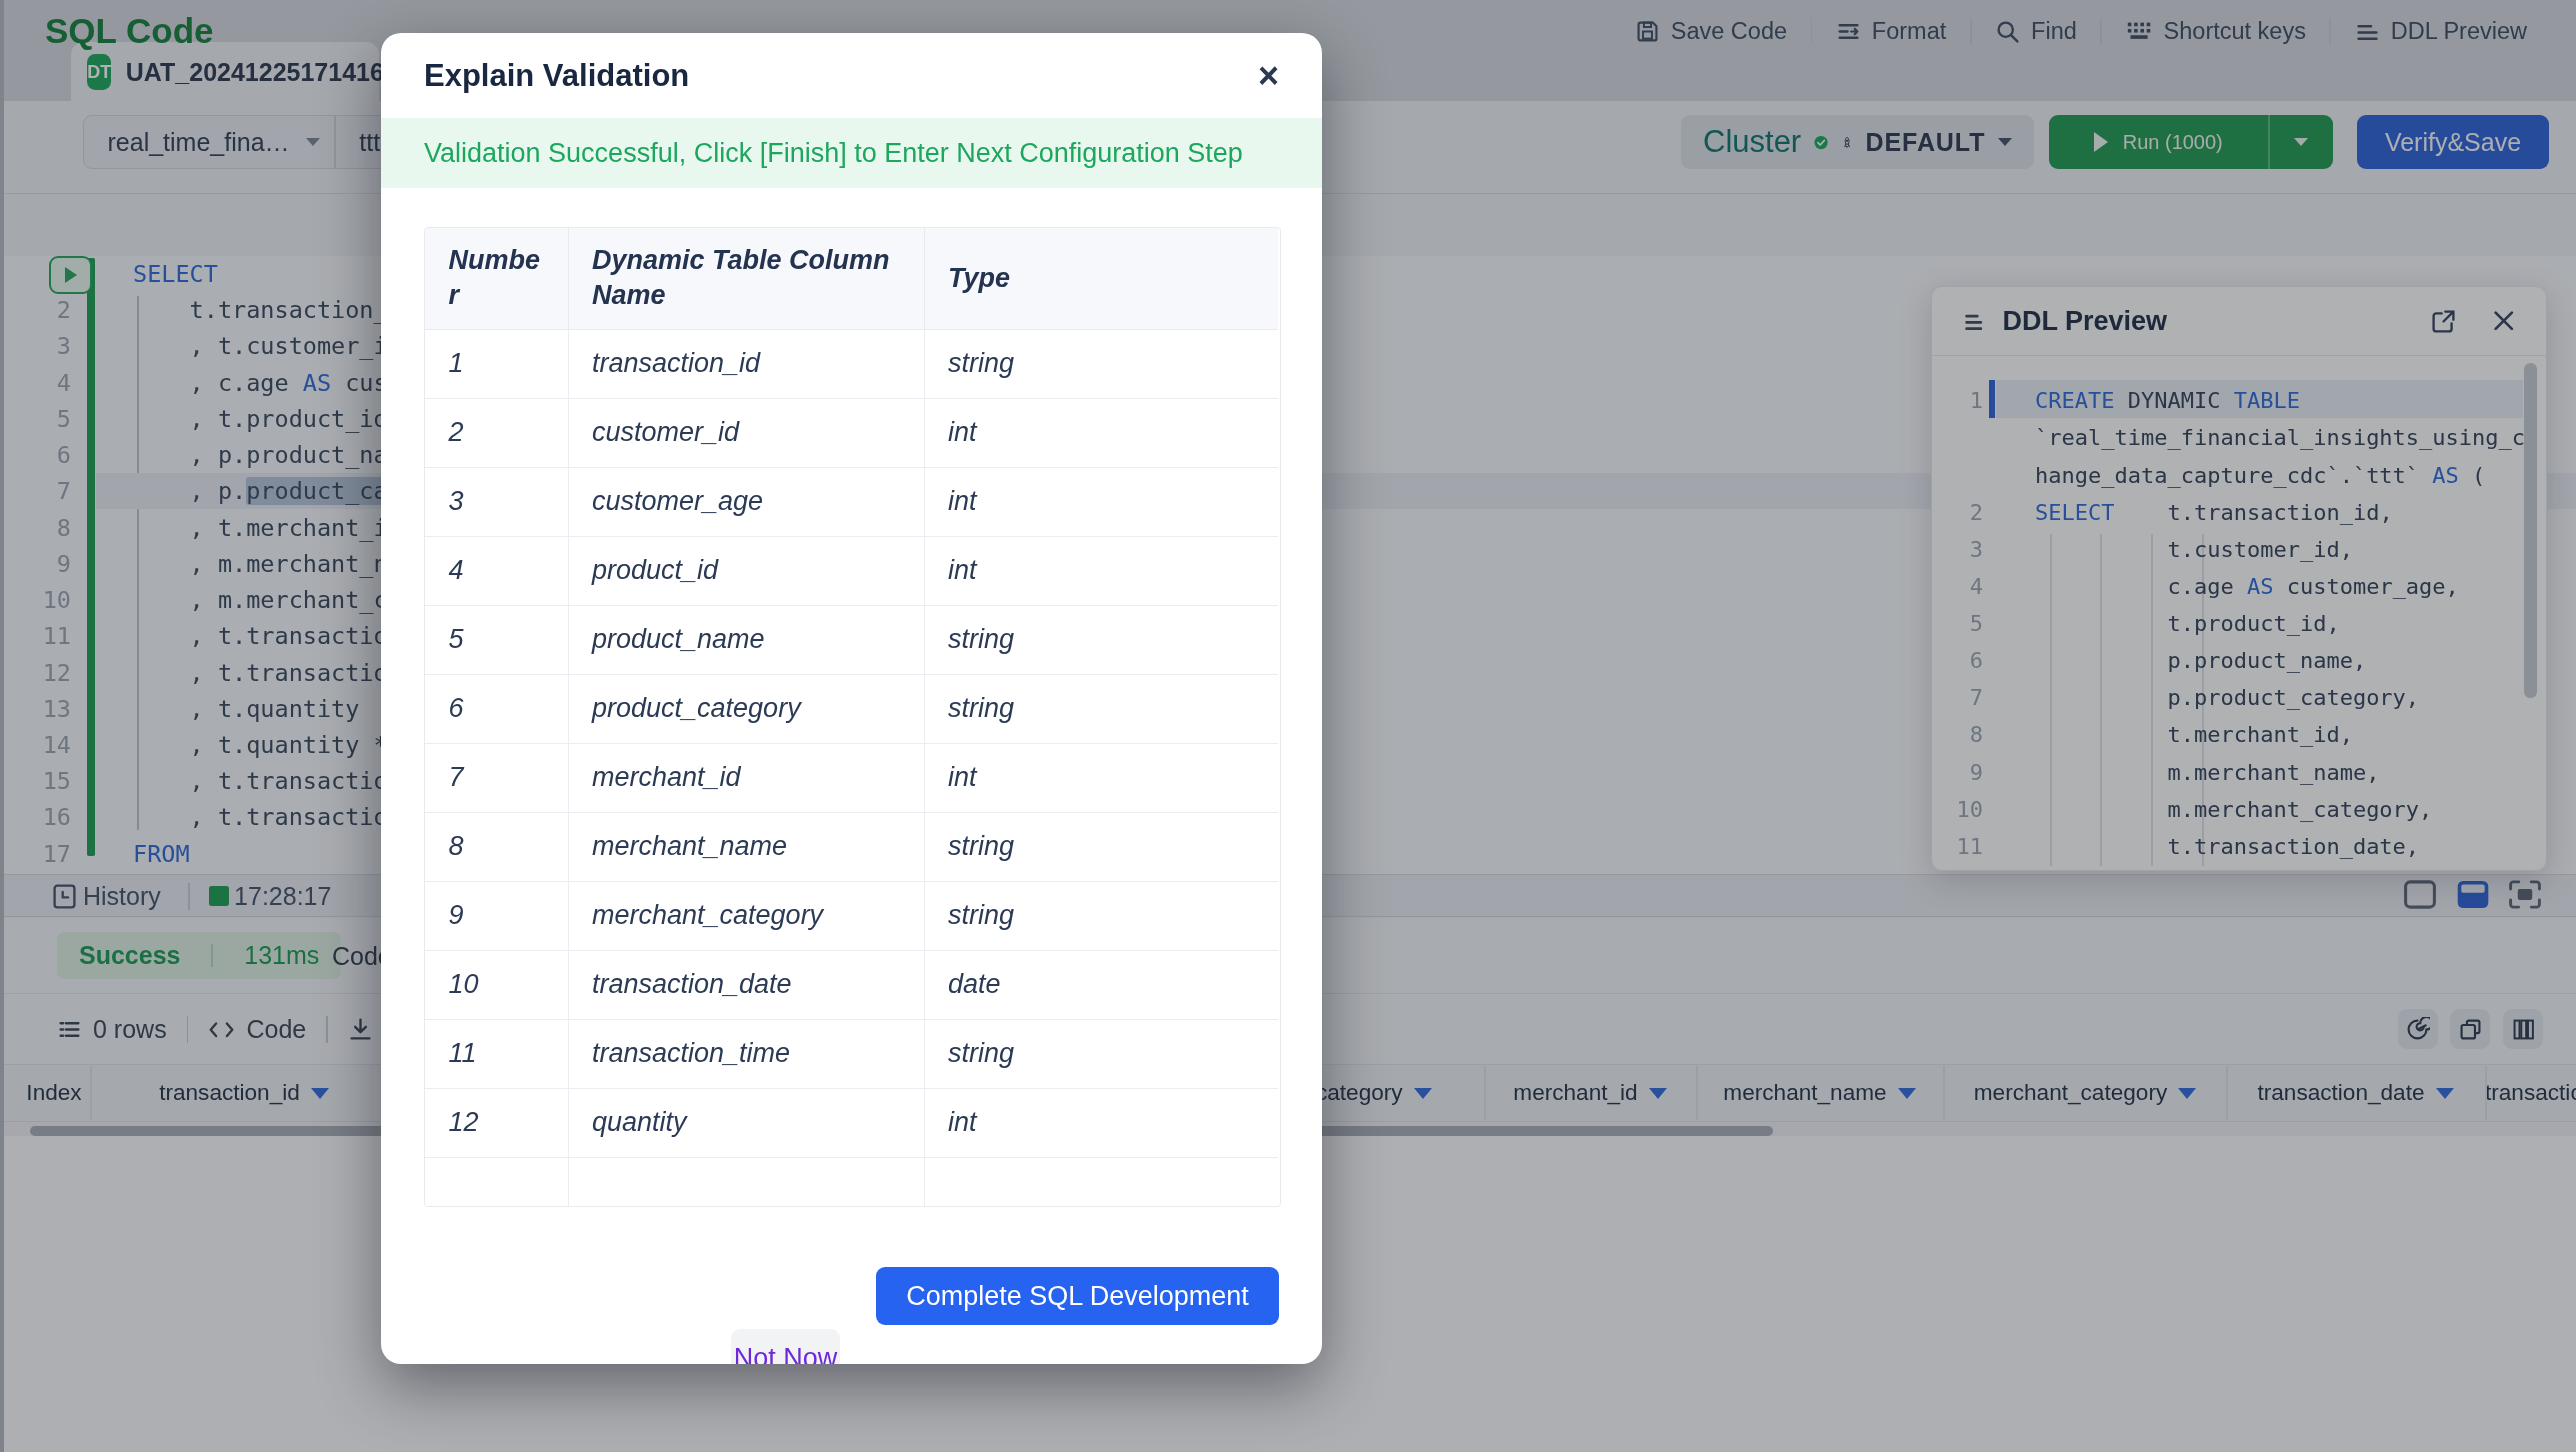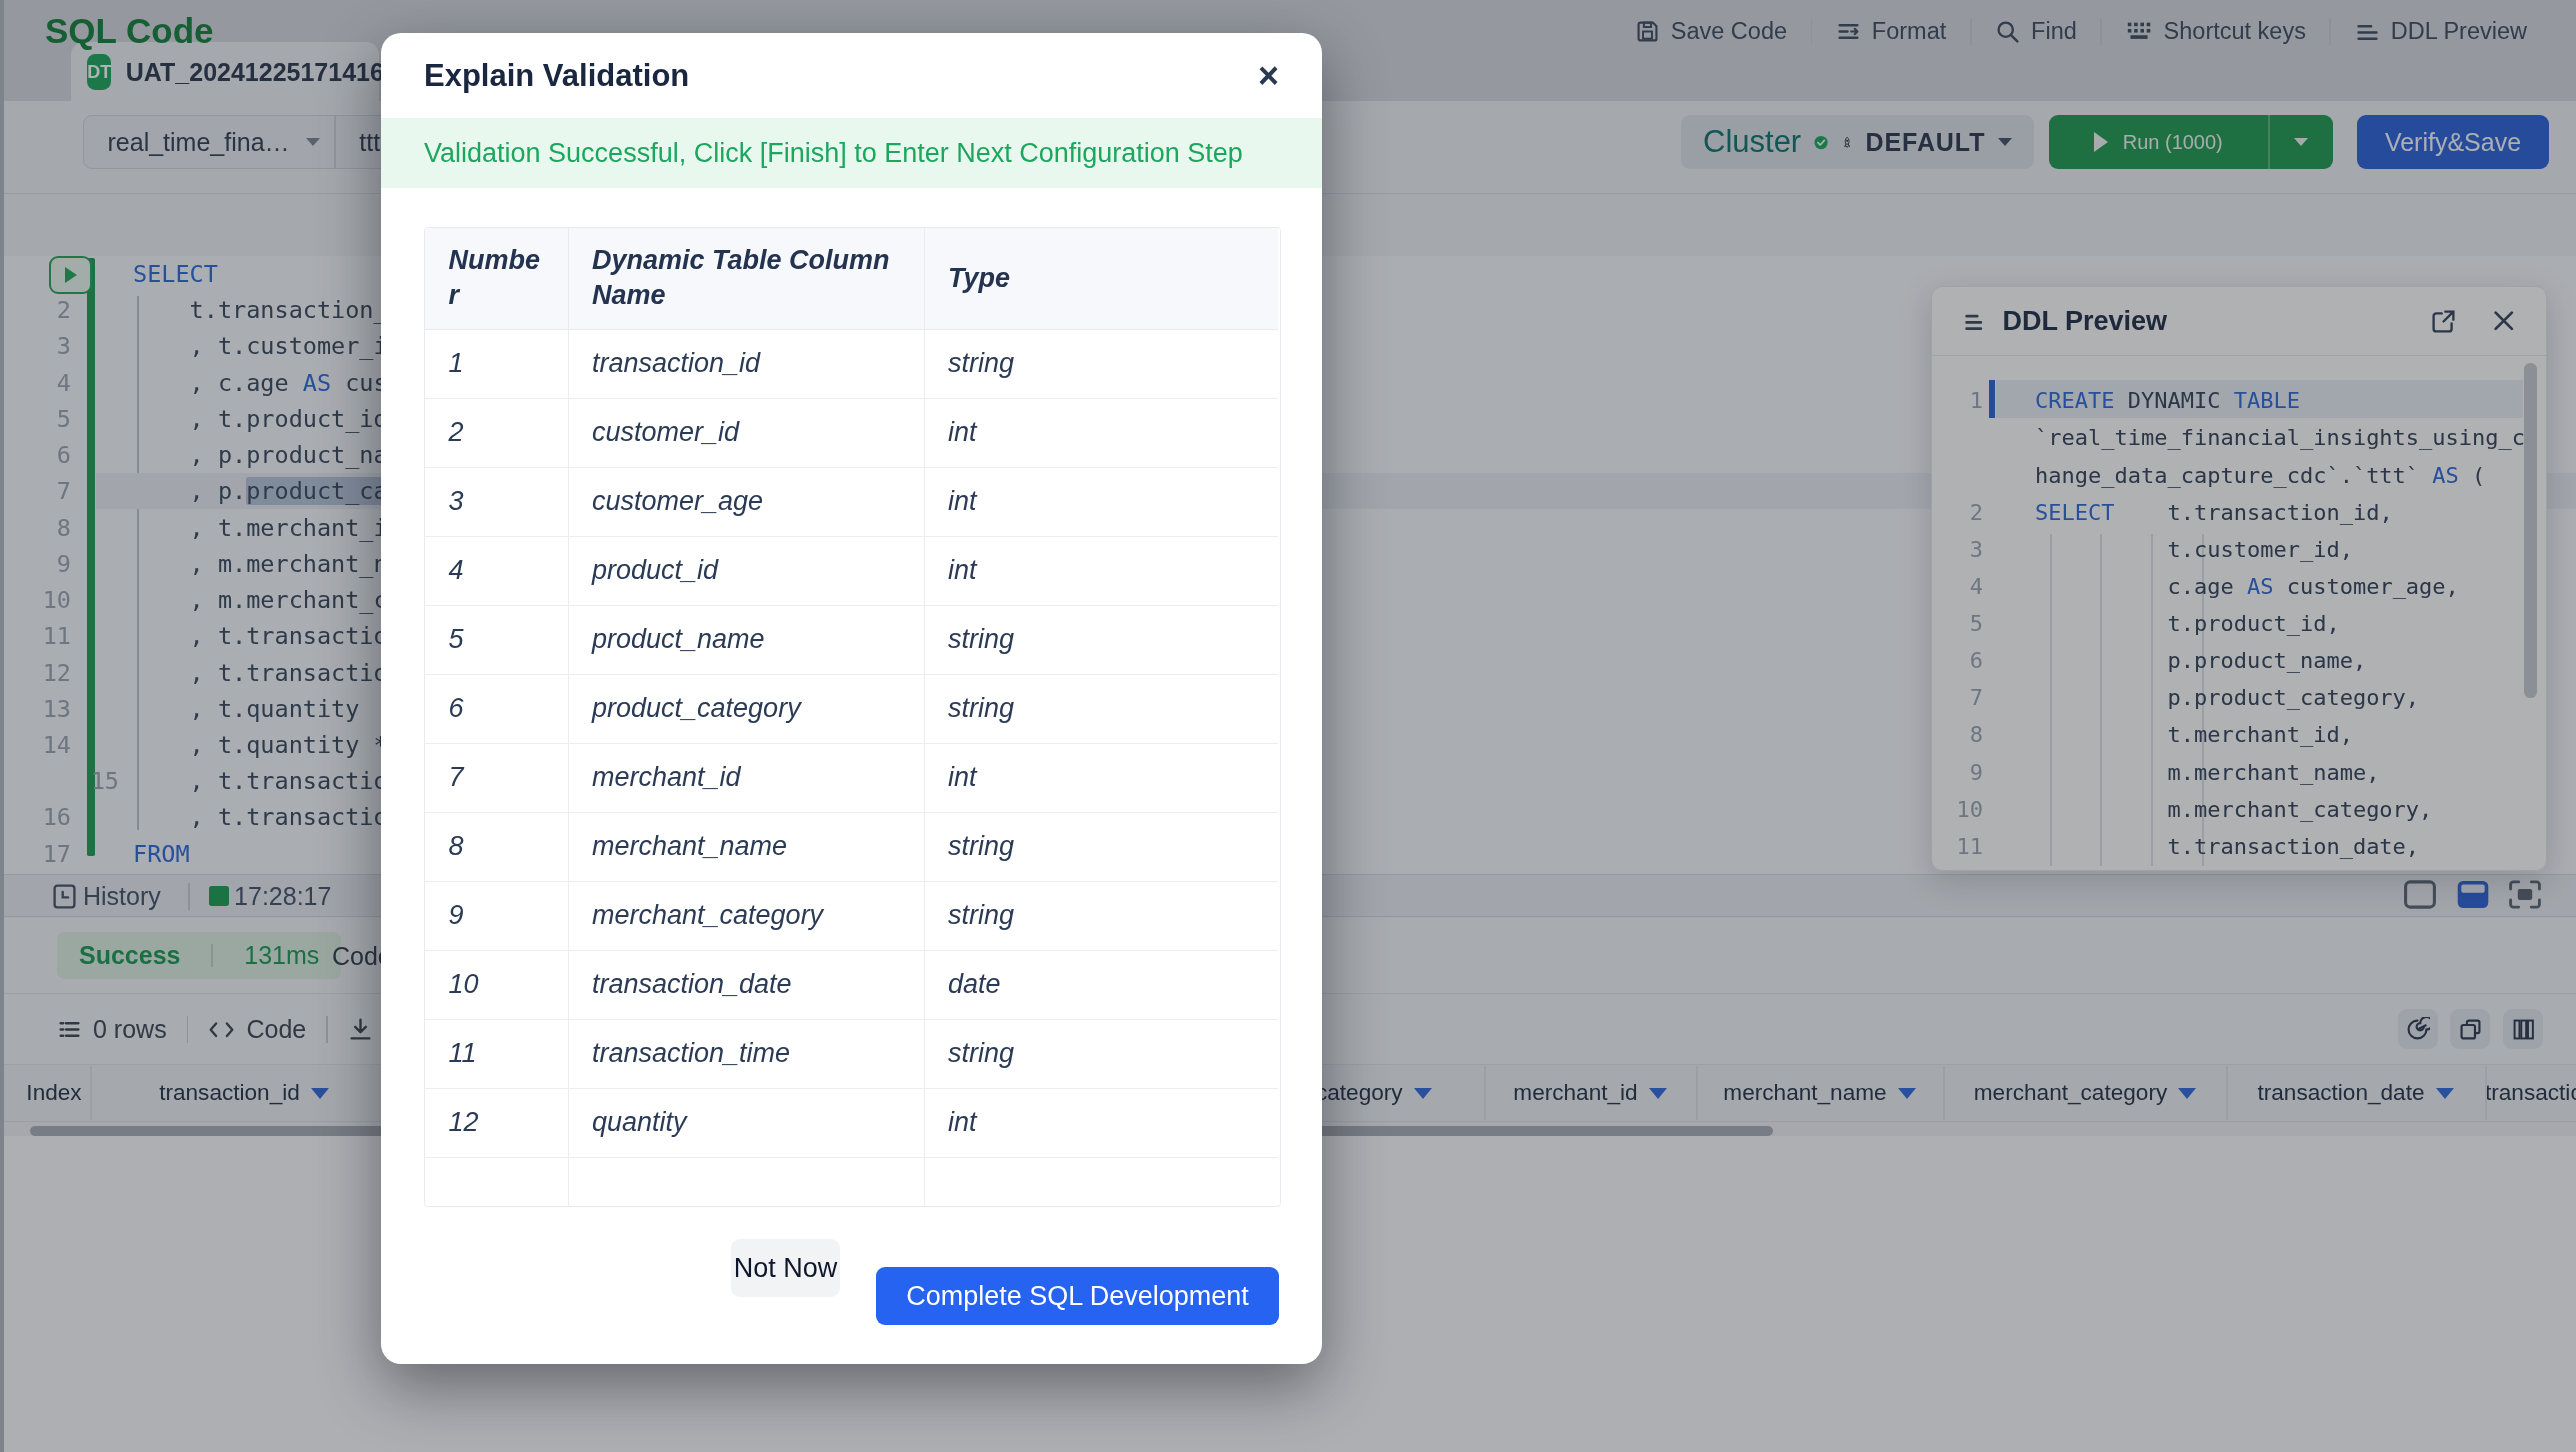--- a/index.html
+++ b/index.html
@@ -104,21 +104,21 @@
   .modal-close { font-size:36px; color:#2a3950; font-weight:600; line-height:1; }
   .modal-banner { height:70px; background:#e9f8ee; display:flex; align-items:center; padding:0 43px; }
   .modal-banner .txt { font-size:27px; color:#1ca65e; }
   .modal-table-wrap { position:absolute; left:43px; top:194px; width:857px; height:980px; overflow:hidden; border:1.8px solid #e8eaf0; border-radius:3.6px;font-style:italic; }
   table.vt { border-collapse:collapse; width:853px; table-layout:fixed; }
   table.vt th { background:#f7f8fb; height:101px; font-size:27px; font-weight:700; color:#243350; text-align:left; padding:0 25px 0 23.5px; border-bottom:1.8px solid #e8eaf0; border-right:1.8px solid #e8eaf0; overflow-wrap:anywhere; line-height:1.3; vertical-align:middle; }
   table.vt th:last-child, table.vt td:last-child { border-right:none; }
   table.vt td { height:69px; font-size:27px; color:#2c3b55; padding:0 23.5px; border-bottom:1.8px solid #ecedf2; border-right:1.8px solid #ecedf2; vertical-align:middle; white-space:nowrap; }
   .c1 { width:143px; } .c2 { width:356px; } .c3 { width:354px; }
   .modal-footer-btn { position:absolute; height:58px; border-radius:9px; display:flex; align-items:center; justify-content:center; font-size:27px; }
-  .btn-secondary { left:350px; top:1206px; width:109px; background:#f2f3f5; color:#0f172a; }
+  .btn-secondary { left:350px; top:1296px; width:109px; background:#f2f3f5; color:#6d28d9; }
   .btn-primary { left:495px; top:1234px; width:403px; background:#2563f0; color:#ffffff; }
 </style>
 </head>
 <body>
 
 <div class="abs tabbar"></div>
 <div class="abs tab">
   <span class="dt-badge">DT</span>
   <span class="tab-label">UAT_20241225171416</span>
   <span class="caret-down"></span>
@@ -227,21 +227,21 @@
       <div class="gut-num" style="top: 145px;">5</div>
       <div class="gut-num" style="top: 181px;">6</div>
       <div class="gut-num" style="top: 217px;">7</div>
       <div class="gut-num" style="top: 254px;">8</div>
       <div class="gut-num" style="top: 290px;">9</div>
       <div class="gut-num" style="top: 326px;">10</div>
       <div class="gut-num" style="top: 362px;">11</div>
       <div class="gut-num" style="top: 399px;">12</div>
       <div class="gut-num" style="top: 435px;">13</div>
       <div class="gut-num" style="top: 471px;">14</div>
-      <div class="gut-num" style="top: 507px; margin-left: 48px;">15</div>
+      <div class="gut-num" style="top: 507px;">15</div>
       <div class="gut-num" style="top: 543px;">16</div>
       <div class="gut-num" style="top: 580px;">17</div>
     </div>
   <div id="code-lines">
       <div class="code-line" style="top: 0px;"><span class="seg-kw">SELECT</span></div>
       <div class="code-line" style="top: 36px;"><span>    t.transaction_id,</span></div>
       <div class="code-line" style="top: 72px;"><span>    , t.customer_id</span></div>
       <div class="code-line" style="top: 109px;"><span>    , c.age </span><span class="seg-kw">AS</span><span> customer_age</span></div>
       <div class="code-line" style="top: 145px;"><span>    , t.product_id</span></div>
       <div class="code-line" style="top: 181px;"><span>    , p.product_name</span></div>

